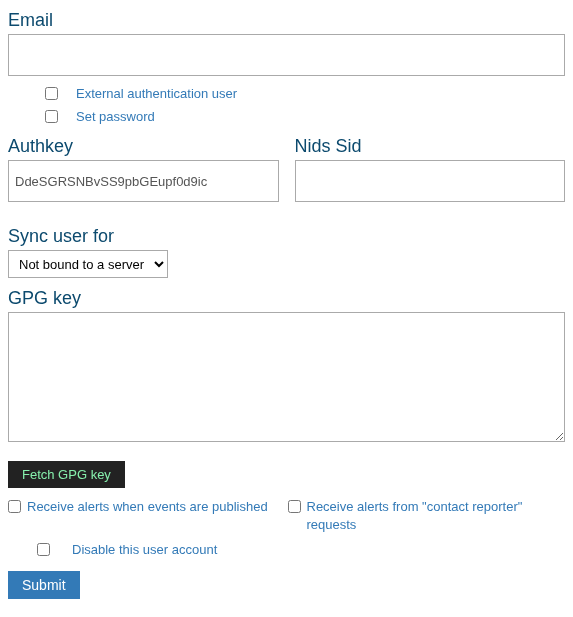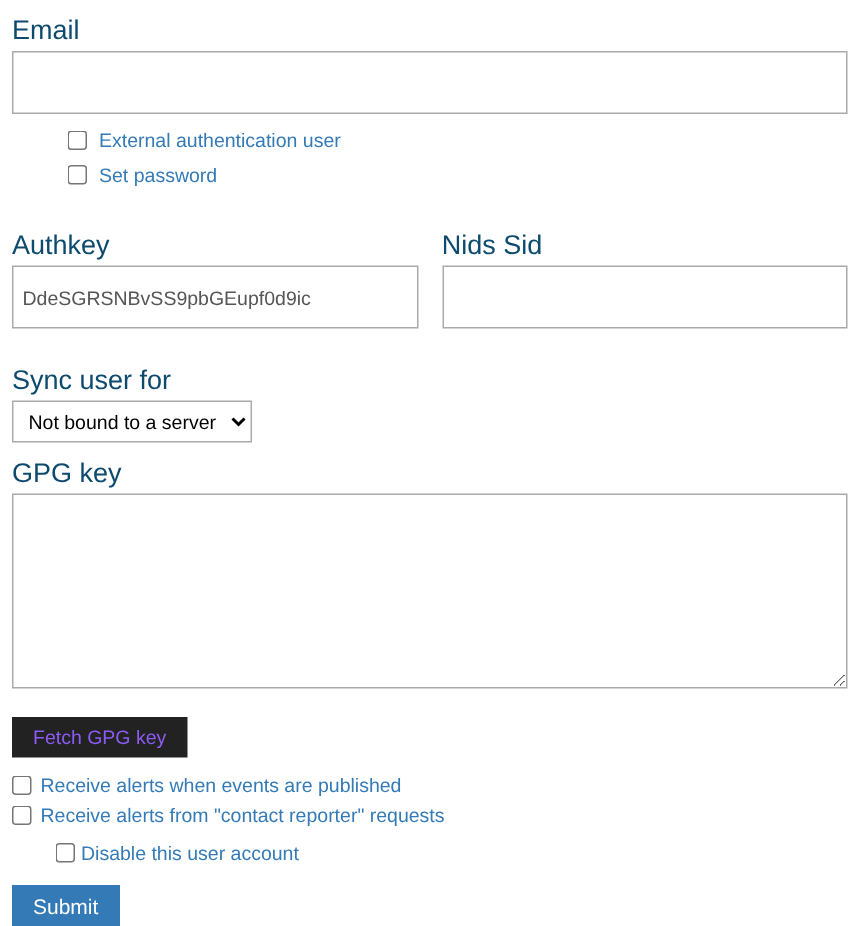--- a/index.html
+++ b/index.html
@@ -25,21 +25,21 @@
       width: 100%;
       padding: 20px 6px;
       border: 1px solid #aaa;
       font-size: 13px;
       height: 28px;
     }
     .checkbox-row {
       display: flex;
       align-items: center;
       margin-bottom: 8px;
-      gap: 8px;
+      gap: 18px;
       padding-left: 37px;
     }
     .checkbox-row input[type="checkbox"] {
       width: 13px;
       height: 13px;
       margin: 0;
     }
     .checkbox-row label {
       color: #337ab7;
       font-size: 13px;
@@ -72,42 +72,41 @@
     .gpg-textarea {
       width: 100%;
       height: 130px;
       border: 1px solid #aaa;
       padding: 4px 6px;
       font-size: 13px;
       resize: vertical;
     }
     .btn-fetch {
       background: #222;
-      color: #8b5cf6;
+      color: #86efac;
       border: none;
       padding: 6px 14px;
       font-size: 13px;
       cursor: pointer;
       margin-top: 6px;
       margin-bottom: 10px;
     }
     .btn-submit {
       background: #337ab7;
       color: #fff;
       border: none;
       padding: 6px 14px;
       font-size: 14px;
       cursor: pointer;
       margin-top: 6px;
     }
     .alerts-row {
       display: flex;
       gap: 2px;
       margin-bottom: 8px;
-      flex-direction: column;
     }
     .alerts-row .alert-item {
       display: flex;
       align-items: flex-start;
       gap: 6px;
       flex: 1;
     }
     .alerts-row .alert-item input[type="checkbox"] {
       margin-top: 2px;
       width: 13px;
@@ -116,21 +115,21 @@
     }
     .alerts-row .alert-item label {
       color: #337ab7;
       font-size: 13px;
       line-height: 1.4;
       cursor: pointer;
     }
     .disable-row {
       display: flex;
       align-items: center;
-      gap: 4px;
+      gap: 22px;
       margin-bottom: 8px;
       padding-left: 29px;
     }
     .disable-row input[type="checkbox"] {
       width: 13px;
       height: 13px;
     }
     .disable-row label {
       color: #337ab7;
       font-size: 13px;
@@ -163,21 +162,21 @@
   <label for="set_pwd">Set password</label>
 </div>
 
 
 <div class="two-col">
   <div class="col">
   </div>
 </div>
 
 
-<div class="two-col" style="margin-top:21px;">
+<div class="two-col" style="margin-top:4px;">
   <div class="col">
     <label class="field-label">Authkey</label>
     <input type="text" class="authkey-input" value="DdeSGRSNBvSS9pbGEupf0d9ic" style="">
   </div>
   <div class="col">
     <label class="field-label">Nids Sid</label>
     <input type="text" value="" style="">
   </div>
 </div>
 

